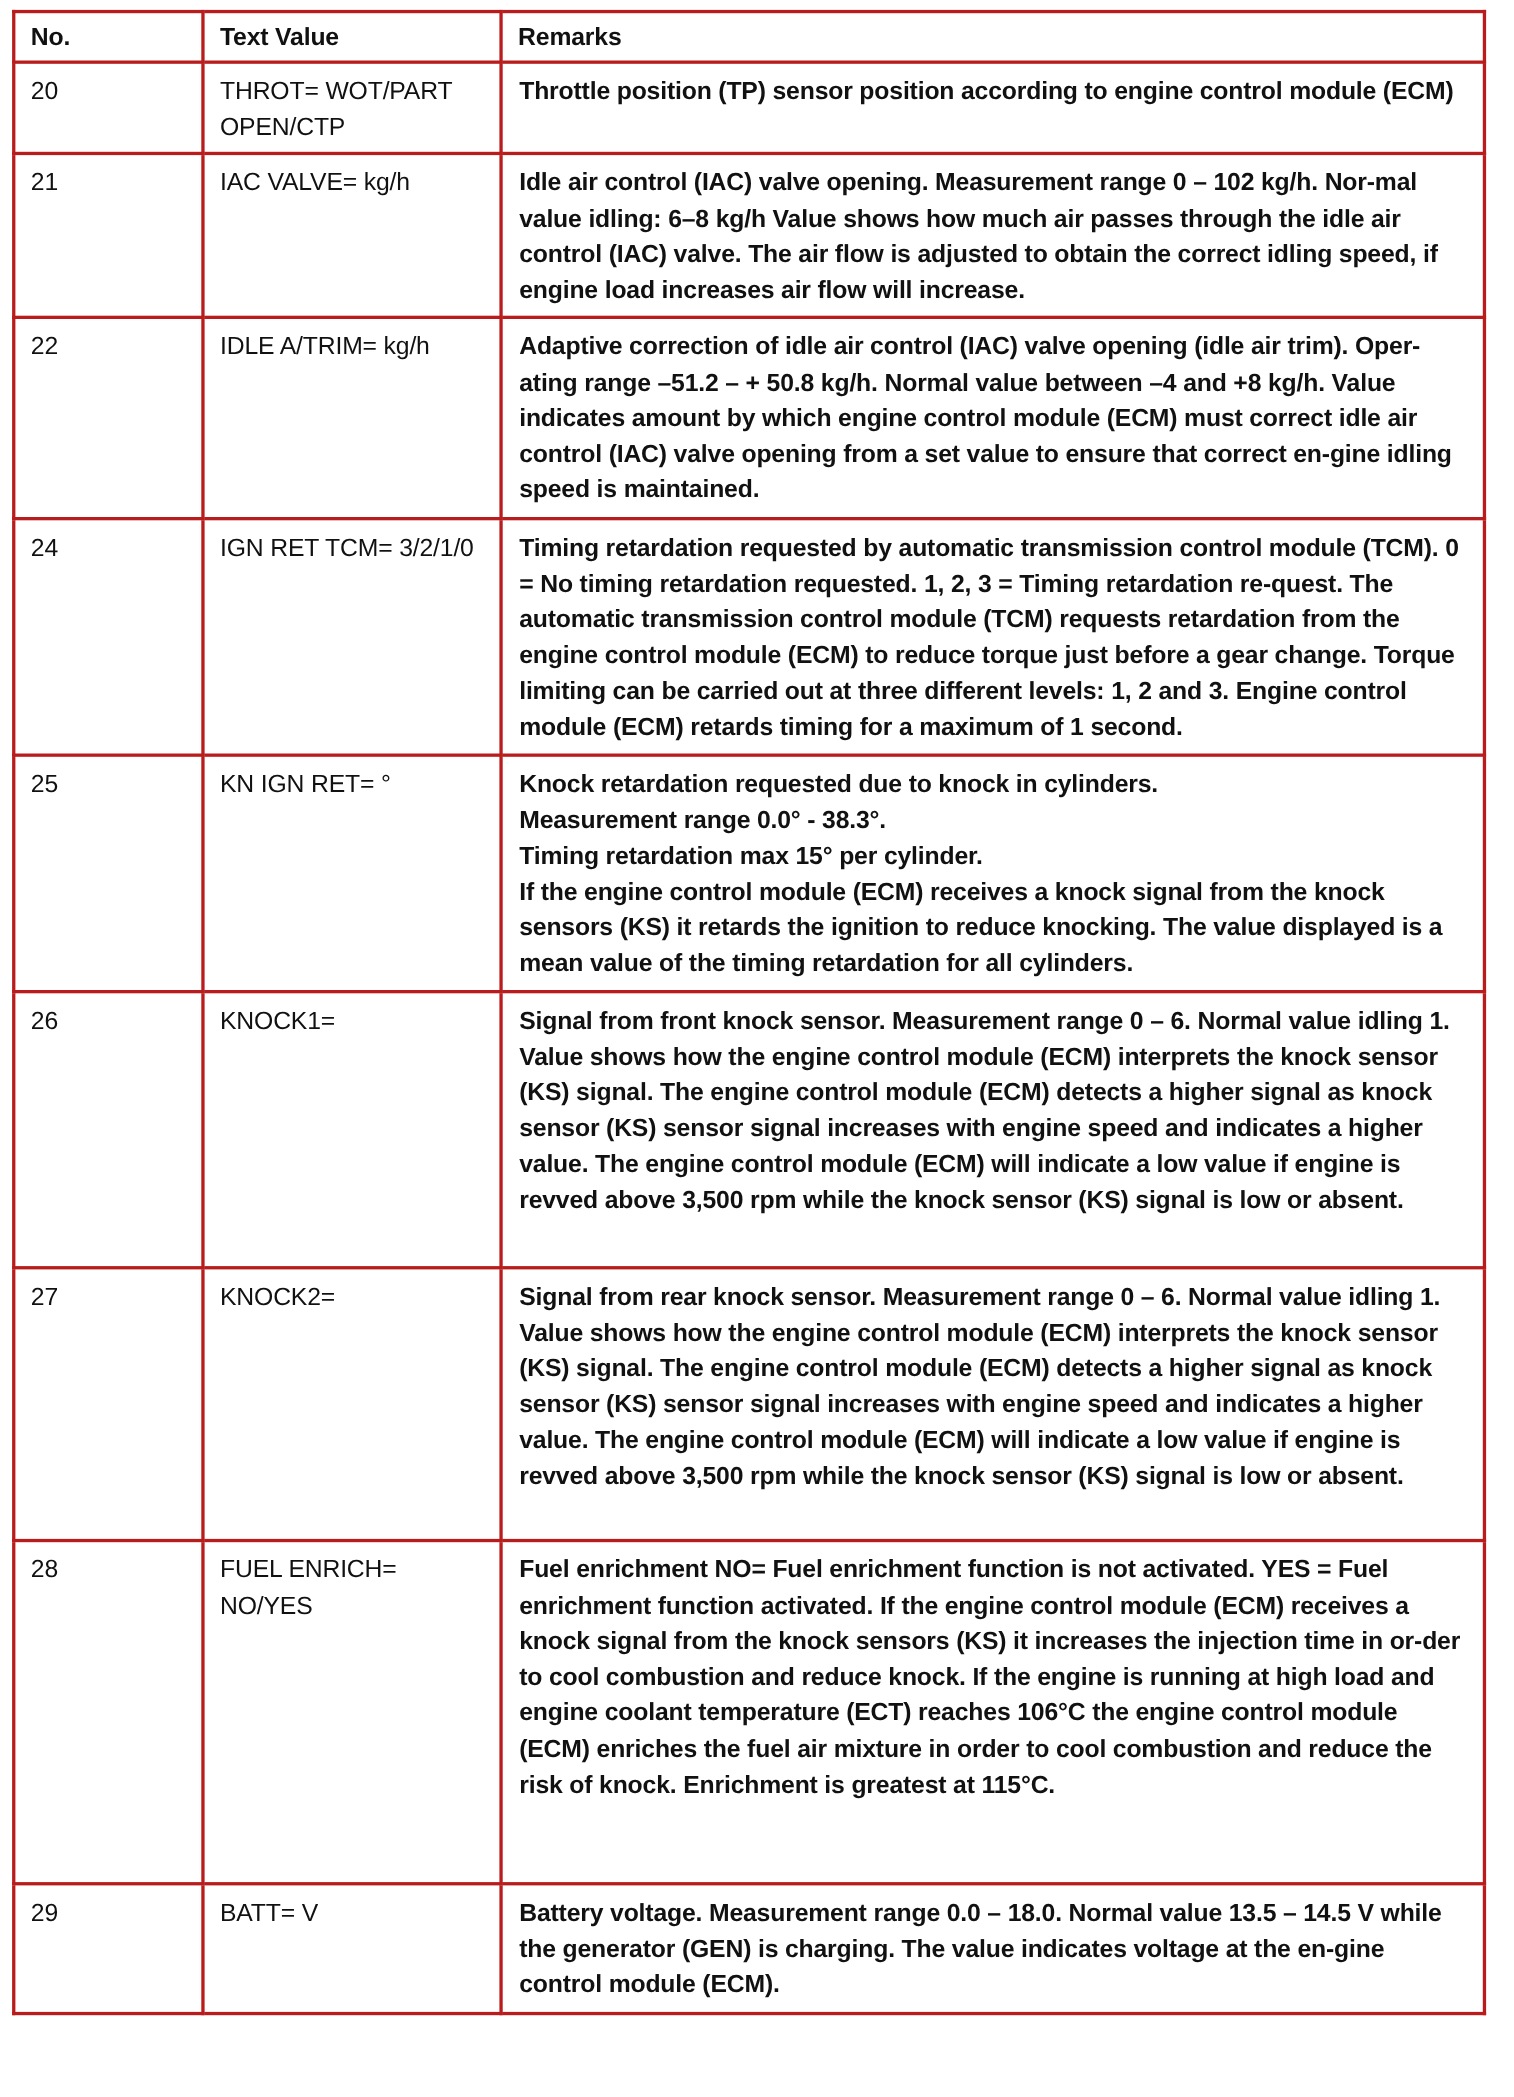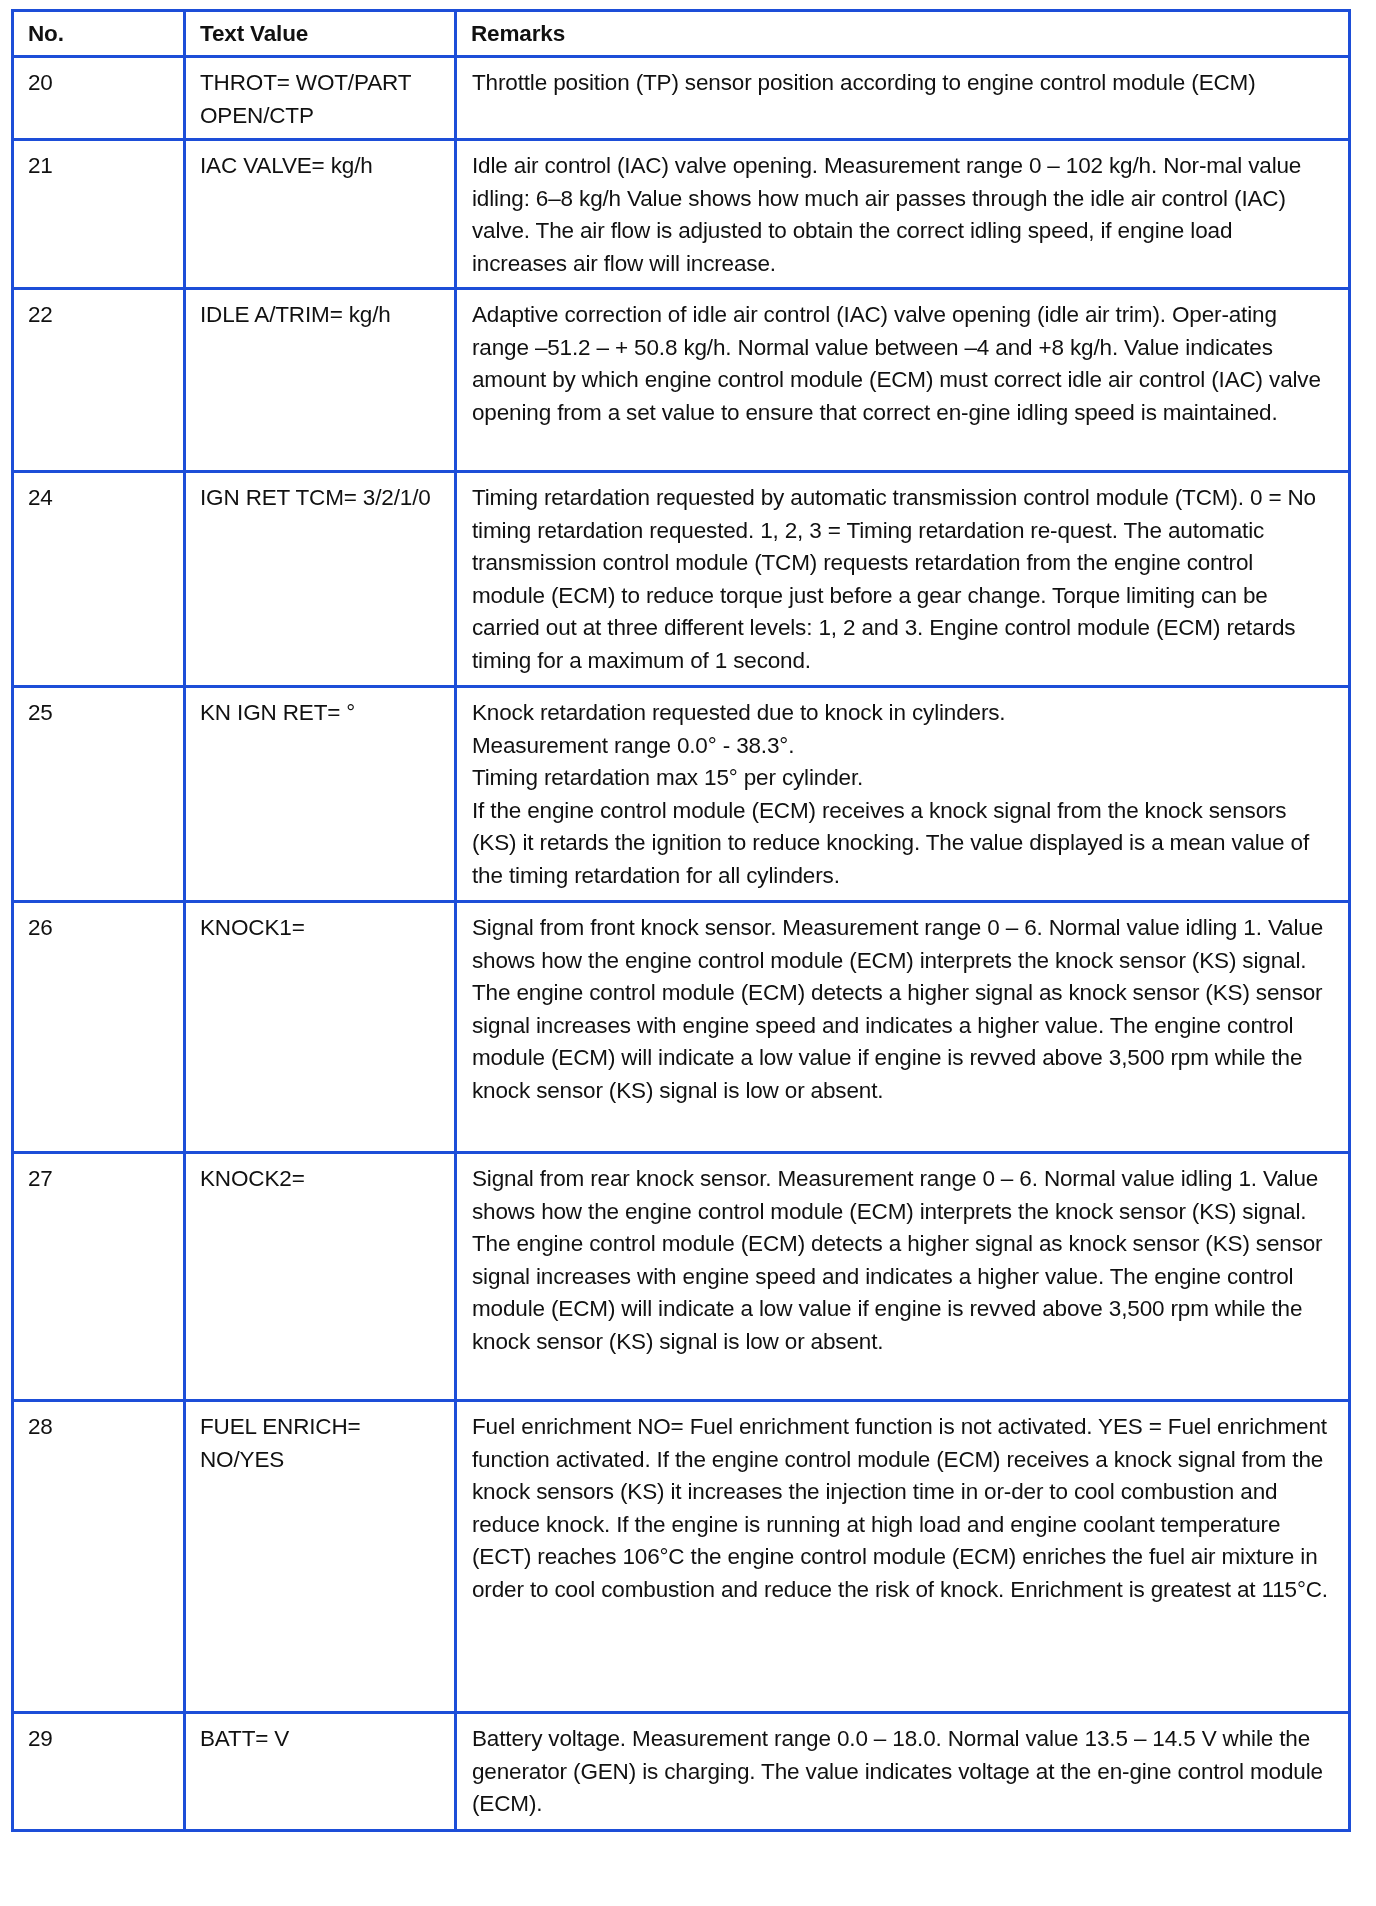--- a/index.html
+++ b/index.html
@@ -3,26 +3,26 @@
 <meta charset="utf-8">
 <style>
   html, body { margin: 0; padding: 0; background: #ffffff; }
   body { width: 1376px; height: 1906px; position: relative; overflow: hidden;
          font-family: "Liberation Sans", sans-serif; color: #111111; }
   table.spec { position: absolute; left: 11px; top: 9px; width: 1337px;
                border-collapse: collapse; table-layout: fixed; }
   table.spec col.c-no { width: 172px; }
   table.spec col.c-tv { width: 271px; }
   table.spec col.c-rm { width: 894px; }
-  table.spec th, table.spec td { border: 3px solid #1d4ed8; vertical-align: top;
+  table.spec th, table.spec td { border: 3px solid #b91c1c; vertical-align: top;
                text-align: left; padding: 9px 14px 0 14px; font-size: 22.5px;
                line-height: 32.6px; letter-spacing: -0.15px; box-sizing: border-box; }
   table.spec th { font-weight: bold; height: 46px; padding-top: 6px; }
   table.spec td { font-weight: normal; margin-left: 21px; }
-  table.spec td.rm { padding-left: 15px; padding-right: 16px; }
+  table.spec td.rm { padding-left: 15px; padding-right: 16px; font-weight: bold; }
   .tv-text { display: block; }
 </style>
 </head>
 <body>
 
 <table class="spec">
   <colgroup>
     <col class="c-no">
       <col class="c-tv">
       <col class="c-rm">

